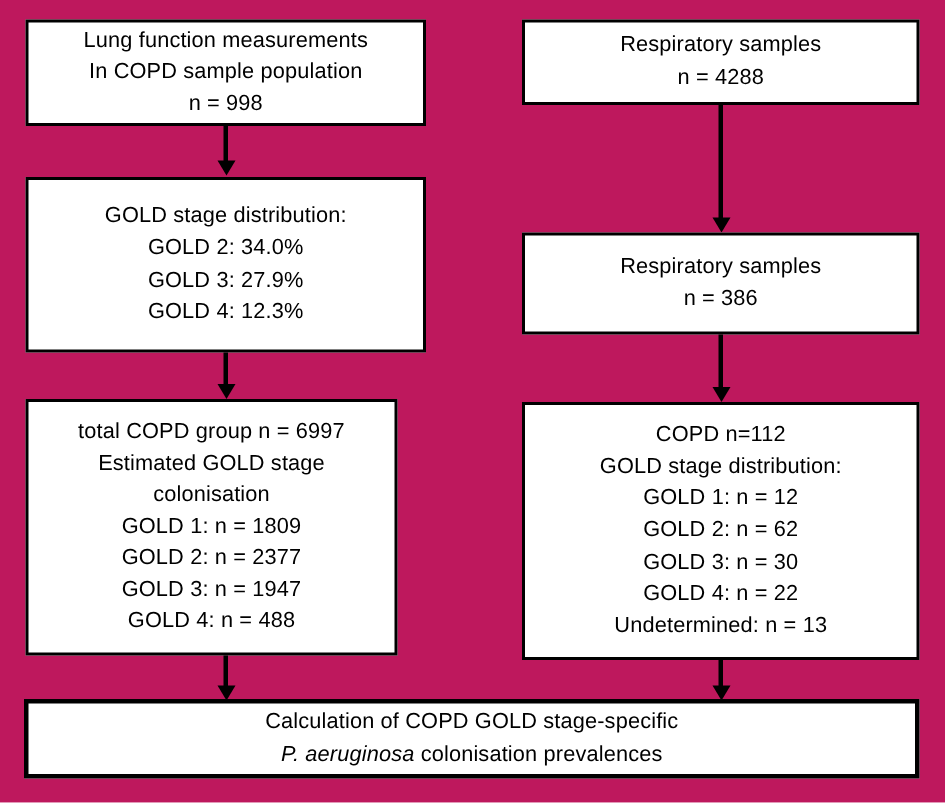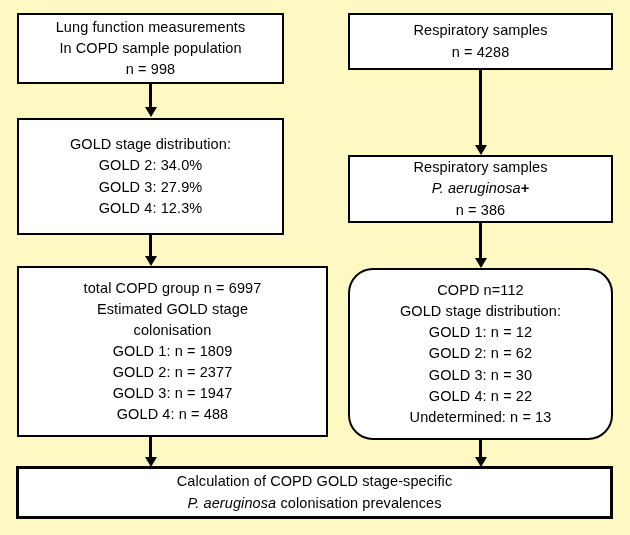--- a/index.html
+++ b/index.html
@@ -8,21 +8,21 @@
     background: #ffffff;
   }
   body {
     font-family: "Liberation Sans", sans-serif;
     color: #000000;
   }
   #canvas {
     position: relative;
     width: 630px;
     height: 535px;
-    background: #fef9c3;
+    background: #be185d;
     overflow: hidden;
   }
   .box {
     position: absolute;
     box-sizing: border-box;
     border: 2px solid #000000;
     background: #ffffff;
     display: flex;
     flex-direction: column;
     align-items: center;
@@ -91,21 +91,21 @@
     <span class="ln">GOLD 2: 34.0%</span>
     <span class="ln">GOLD 3: 27.9%</span>
     <span class="ln">GOLD 4: 12.3%</span>
   </div>
 
   <div class="conn" style="left:17px; top:235px; width:267px; height:31px;">
     <div class="stem" style="height:22px;"></div>
     <div class="head"></div>
   </div>
 
-  <div class="box" style="left:17px; top:266px; width:311px; height:171px;">
+  <div class="box" style="left:17px; top:266px; width:248px; height:171px;">
     <span class="ln">total COPD group n = 6997</span>
     <span class="ln">Estimated GOLD stage</span>
     <span class="ln">colonisation</span>
     <span class="ln">GOLD 1: n = 1809</span>
     <span class="ln">GOLD 2: n = 2377</span>
     <span class="ln">GOLD 3: n = 1947</span>
     <span class="ln">GOLD 4: n = 488</span>
   </div>
 
   <div class="conn" style="left:17px; top:437px; width:267px; height:30px;">
@@ -118,30 +118,29 @@
     <span class="ln">n = 4288</span>
   </div>
 
   <div class="conn" style="left:348px; top:70px; width:265px; height:85px;">
     <div class="stem" style="height:76px;"></div>
     <div class="head"></div>
   </div>
 
   <div class="box" style="left:348px; top:155px; width:265px; height:68px;">
     <span class="ln">Respiratory samples</span>
-    <span class="ln"><span class="ital">P. aeruginosa</span><span class="plus">+</span></span>
     <span class="ln">n = 386</span>
   </div>
 
   <div class="conn" style="left:348px; top:223px; width:265px; height:45px;">
     <div class="stem" style="height:36px;"></div>
     <div class="head"></div>
   </div>
 
-  <div class="box" style="left:348px; top:268px; width:265px; height:172px;border-radius:25px;">
+  <div class="box" style="left:348px; top:268px; width:265px; height:172px;">
     <span class="ln">COPD n=112</span>
     <span class="ln">GOLD stage distribution:</span>
     <span class="ln">GOLD 1: n = 12</span>
     <span class="ln">GOLD 2: n = 62</span>
     <span class="ln">GOLD 3: n = 30</span>
     <span class="ln">GOLD 4: n = 22</span>
     <span class="ln">Undetermined: n = 13</span>
   </div>
 
   <div class="conn" style="left:348px; top:440px; width:265px; height:27px;">

